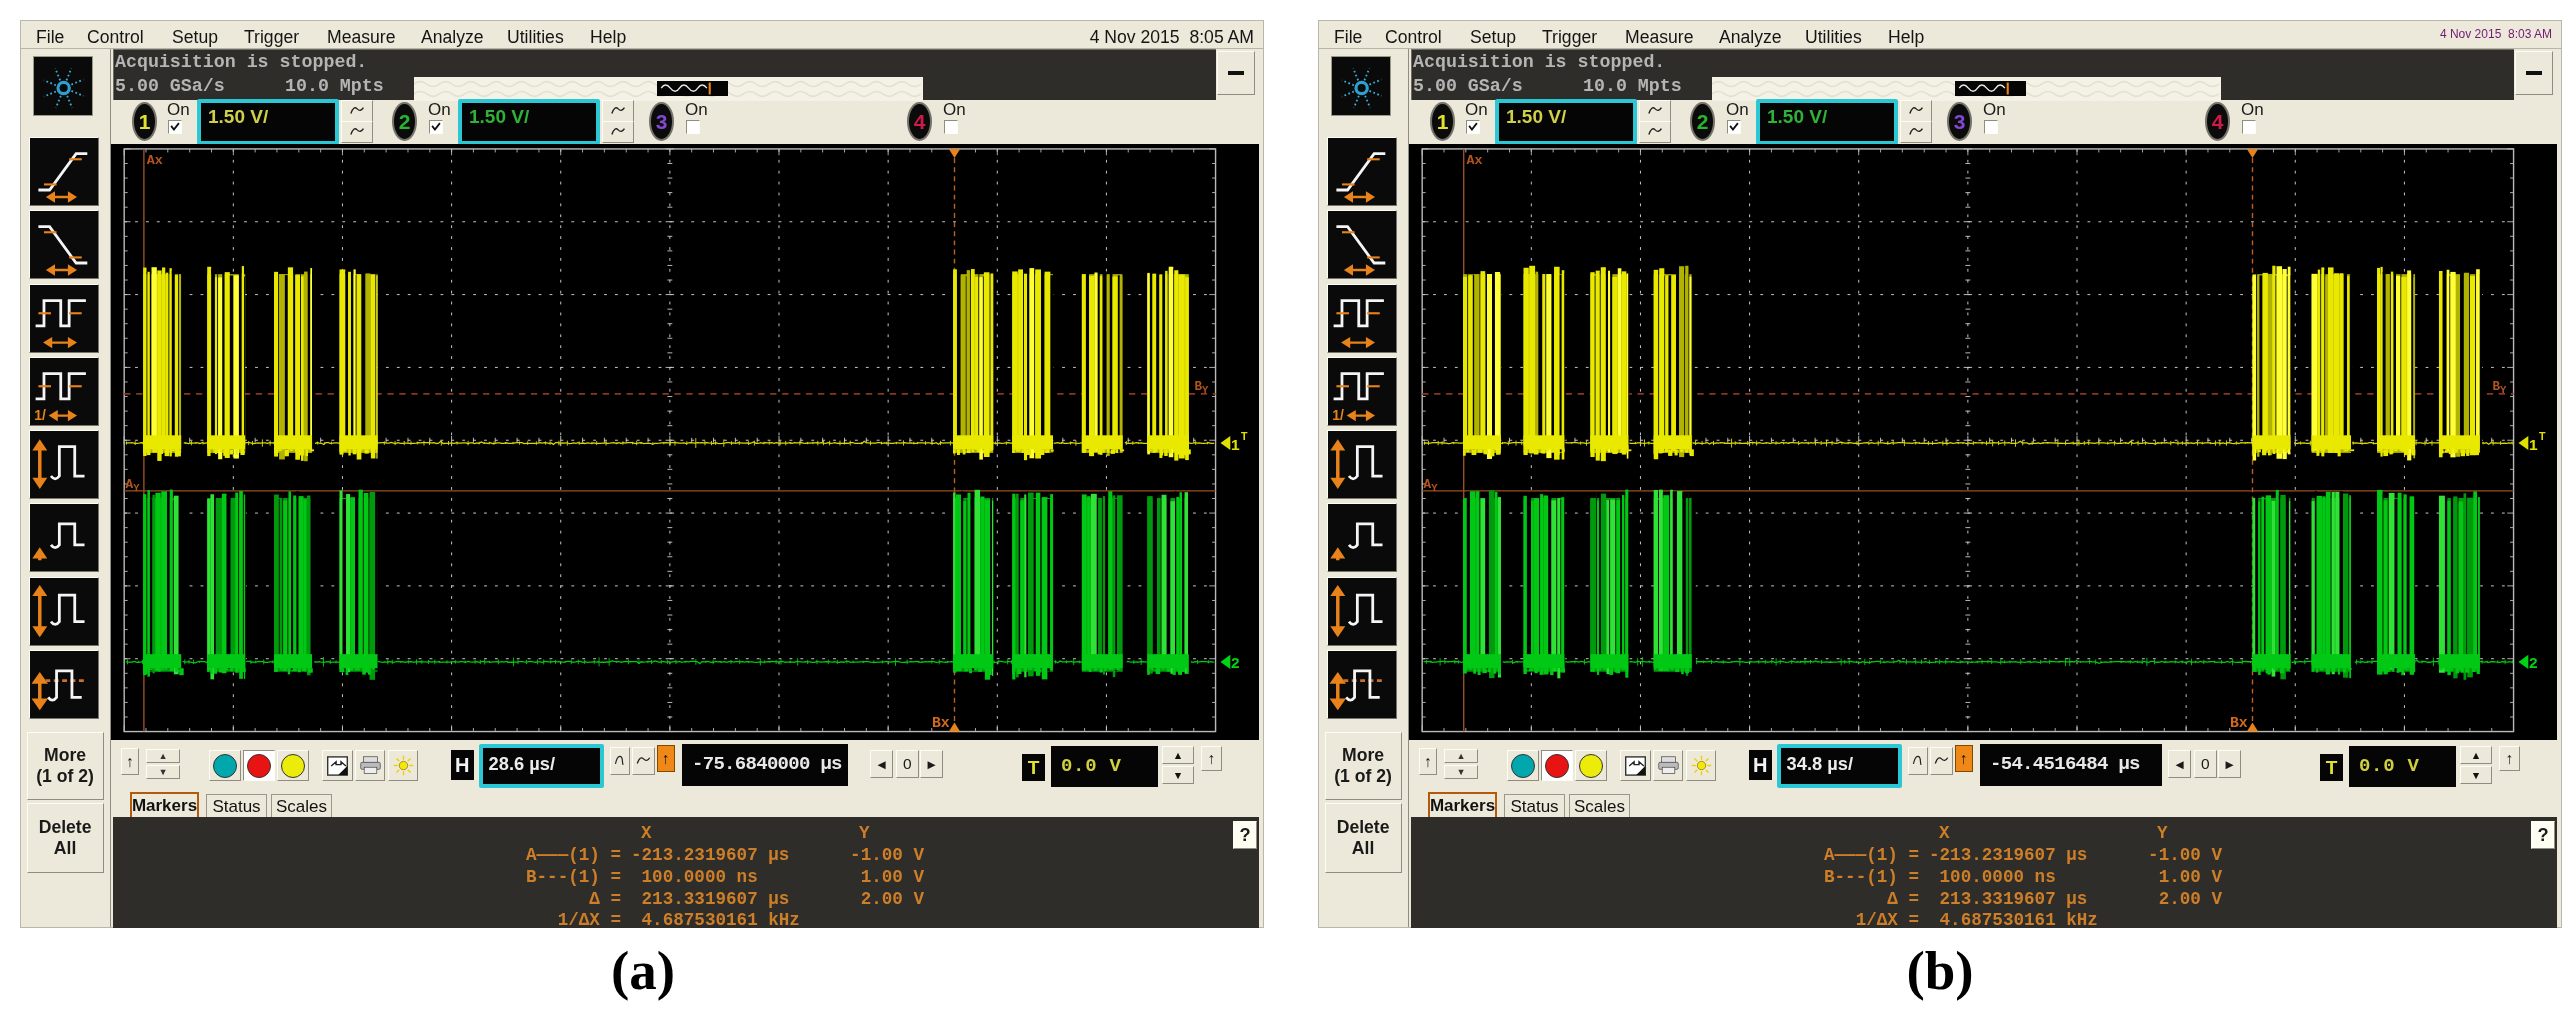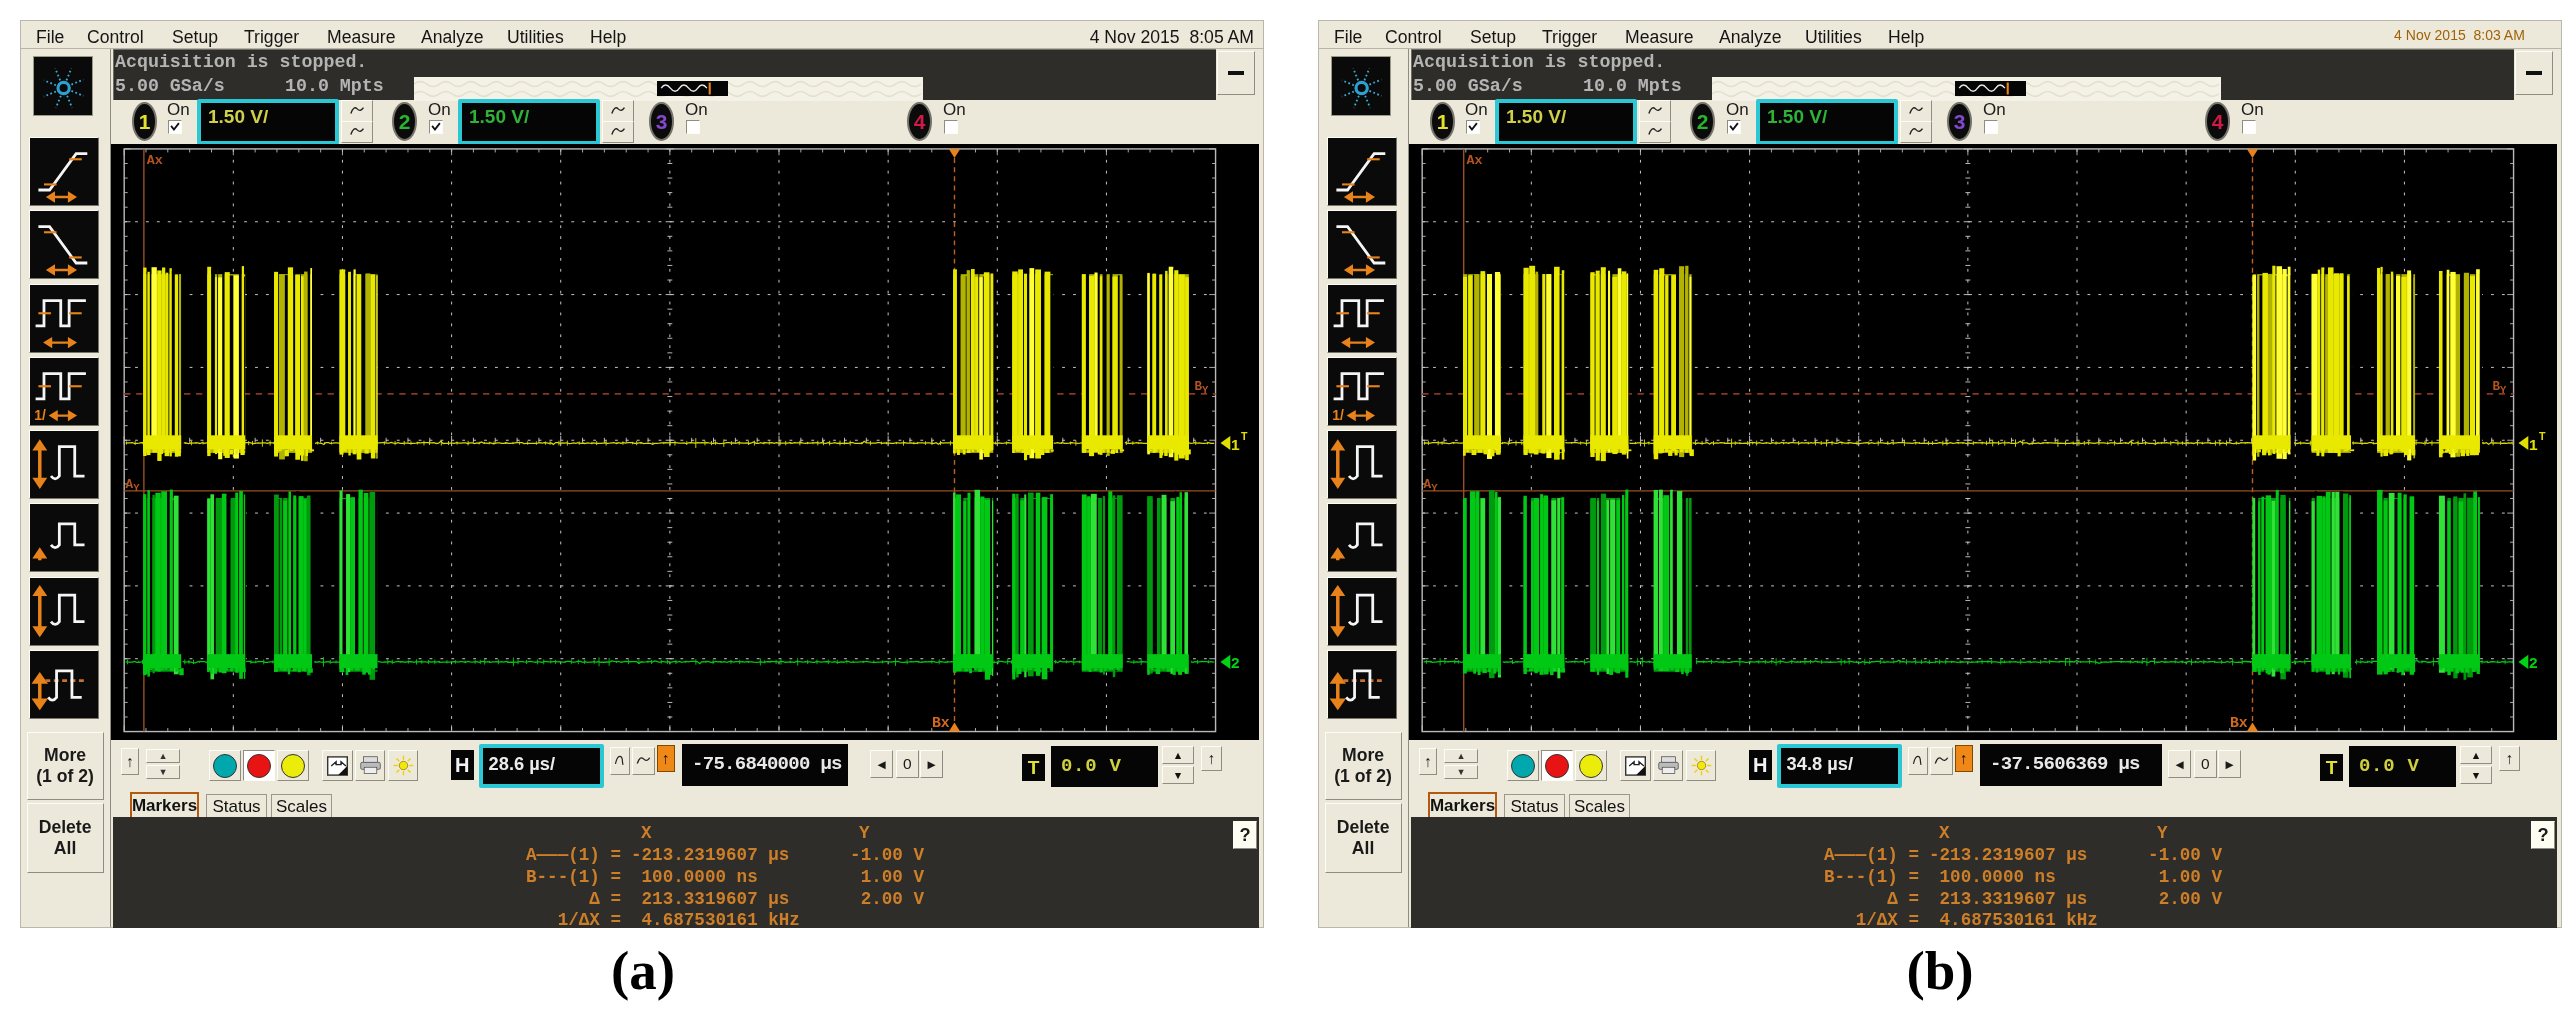--- a/index.html
+++ b/index.html
@@ -1200,21 +1200,21 @@
     <div style="position:absolute;left:0;top:0;width:1242px;height:28px;background:#ece9da;border-bottom:1.4px solid #b7b5a8;box-sizing:border-box">
       <div style="position:absolute;left:15px;top:5.6px;font-size:17.6px;color:#151515">File</div>
       <div style="position:absolute;left:66px;top:5.6px;font-size:17.6px;color:#151515">Control</div>
       <div style="position:absolute;left:151px;top:5.6px;font-size:17.6px;color:#151515">Setup</div>
       <div style="position:absolute;left:223px;top:5.6px;font-size:17.6px;color:#151515">Trigger</div>
       <div style="position:absolute;left:306px;top:5.6px;font-size:17.6px;color:#151515">Measure</div>
       <div style="position:absolute;left:400px;top:5.6px;font-size:17.6px;color:#151515">Analyze</div>
       <div style="position:absolute;left:486px;top:5.6px;font-size:17.6px;color:#151515">Utilities</div>
       <div style="position:absolute;left:569px;top:5.6px;font-size:17.6px;color:#151515">Help</div>
     </div>
-    <div style="position:absolute;left:1048px;top:5.6px;width:185px;font-size:14px;color:#a16207;text-align:center">4 Nov 2015&nbsp; 8:03 AM</div>
+    <div style="position:absolute;left:1048px;top:5.6px;width:185px;font-size:12px;color:#701a75;text-align:right">4 Nov 2015&nbsp; 8:03 AM</div>
     <div style="position:absolute;left:0;top:28px;width:90px;height:878px;background:#ece9da;border-right:1.4px solid #8f8d82;box-sizing:border-box"></div>
     <div style="position:absolute;left:12px;top:35px;width:60px;height:60px;background:#0a0a0a;border:1.4px solid #9a9889;box-sizing:border-box"><svg width="60" height="60" viewBox="0 0 85 85">
         <circle cx="42" cy="44" r="8" fill="none" stroke="#2e9fd0" stroke-width="4.5"></circle>
         <line x1="53" y1="48" x2="70" y2="55" stroke="#3fa9d4" stroke-width="2.6" stroke-dasharray="2.5 3.5"></line>
         <line x1="47" y1="55" x2="54" y2="72" stroke="#3fa9d4" stroke-width="2.6" stroke-dasharray="2.5 3.5"></line>
         <line x1="38" y1="55" x2="31" y2="72" stroke="#3fa9d4" stroke-width="2.6" stroke-dasharray="2.5 3.5"></line>
         <line x1="31" y1="49" x2="14" y2="56" stroke="#3fa9d4" stroke-width="2.6" stroke-dasharray="2.5 3.5"></line>
         <line x1="31" y1="40" x2="14" y2="33" stroke="#3fa9d4" stroke-width="2.6" stroke-dasharray="2.5 3.5"></line>
         <line x1="37" y1="33" x2="30" y2="16" stroke="#3fa9d4" stroke-width="2.6" stroke-dasharray="2.5 3.5"></line>
         <line x1="46" y1="33" x2="53" y2="16" stroke="#3fa9d4" stroke-width="2.6" stroke-dasharray="2.5 3.5"></line>
@@ -2342,21 +2342,21 @@
         <path d="M6,22 q3,-14 8,-14 q5,0 5,10 l1,6" stroke="#222" stroke-width="2.2" fill="none"></path>
       </svg>
     </div>
     <div style="position:absolute;left:611px;top:726px;width:22.5px;height:28px;background:#ece9da;border-top:1.4px solid #fdfdf6;border-left:1.4px solid #fdfdf6;border-right:1.4px solid #8f8d82;border-bottom:1.4px solid #8f8d82;box-sizing:border-box;display:flex;align-items:center;justify-content:center;font-size:15.5px;color:#1a1a1a;">
       <svg width="17" height="18.3" viewBox="0 0 30 32">
         <path d="M4,20 q5,-14 11,-8 q6,6 11,-2" stroke="#222" stroke-width="2.4" fill="none"></path>
       </svg>
     </div>
     <div style="position:absolute;left:636px;top:724px;width:17.6px;height:27px;background:#ef8816;border:0.7px solid #7c4a00;box-sizing:border-box;display:flex;align-items:center;justify-content:center;color:#111;font-size:15.5px;font-weight:bold">↑</div>
     <div style="position:absolute;left:661px;top:723px;width:182px;height:42px;background:#050505">
-      <span style="position:absolute;left:10px;top:9.2px;font:bold 19px 'Liberation Mono',monospace;color:#e8e8e8;letter-spacing:-0.7px">-37.5606369 µs</span>
+      <span style="position:absolute;left:10px;top:9.2px;font:bold 19px 'Liberation Mono',monospace;color:#e8e8e8;letter-spacing:-0.7px">-54.4516484 µs</span>
     </div>
     <div style="position:absolute;left:849px;top:729px;width:23px;height:28px;background:#ece9da;border-top:1.4px solid #fdfdf6;border-left:1.4px solid #fdfdf6;border-right:1.4px solid #8f8d82;border-bottom:1.4px solid #8f8d82;box-sizing:border-box;display:flex;align-items:center;justify-content:center;font-size:15.5px;color:#1a1a1a;">
       <span style="font-size:10.6px">◀</span>
     </div>
     <div style="position:absolute;left:875px;top:729px;width:22.5px;height:28px;background:#ece9da;border-top:1.4px solid #fdfdf6;border-left:1.4px solid #fdfdf6;border-right:1.4px solid #8f8d82;border-bottom:1.4px solid #8f8d82;box-sizing:border-box;display:flex;align-items:center;justify-content:center;font-size:15.5px;color:#1a1a1a;">0</div>
     <div style="position:absolute;left:899px;top:729px;width:23px;height:28px;background:#ece9da;border-top:1.4px solid #fdfdf6;border-left:1.4px solid #fdfdf6;border-right:1.4px solid #8f8d82;border-bottom:1.4px solid #8f8d82;box-sizing:border-box;display:flex;align-items:center;justify-content:center;font-size:15.5px;color:#1a1a1a;">
       <span style="font-size:10.6px">▶</span>
     </div>
     <div style="position:absolute;left:1001px;top:733px;width:23px;height:27px;background:#050505;display:flex;align-items:center;justify-content:center;font:bold 19px 'Liberation Sans',sans-serif;color:#e2e22e">T</div>
     <div style="position:absolute;left:1030px;top:725px;width:107px;height:41px;background:#050505">

